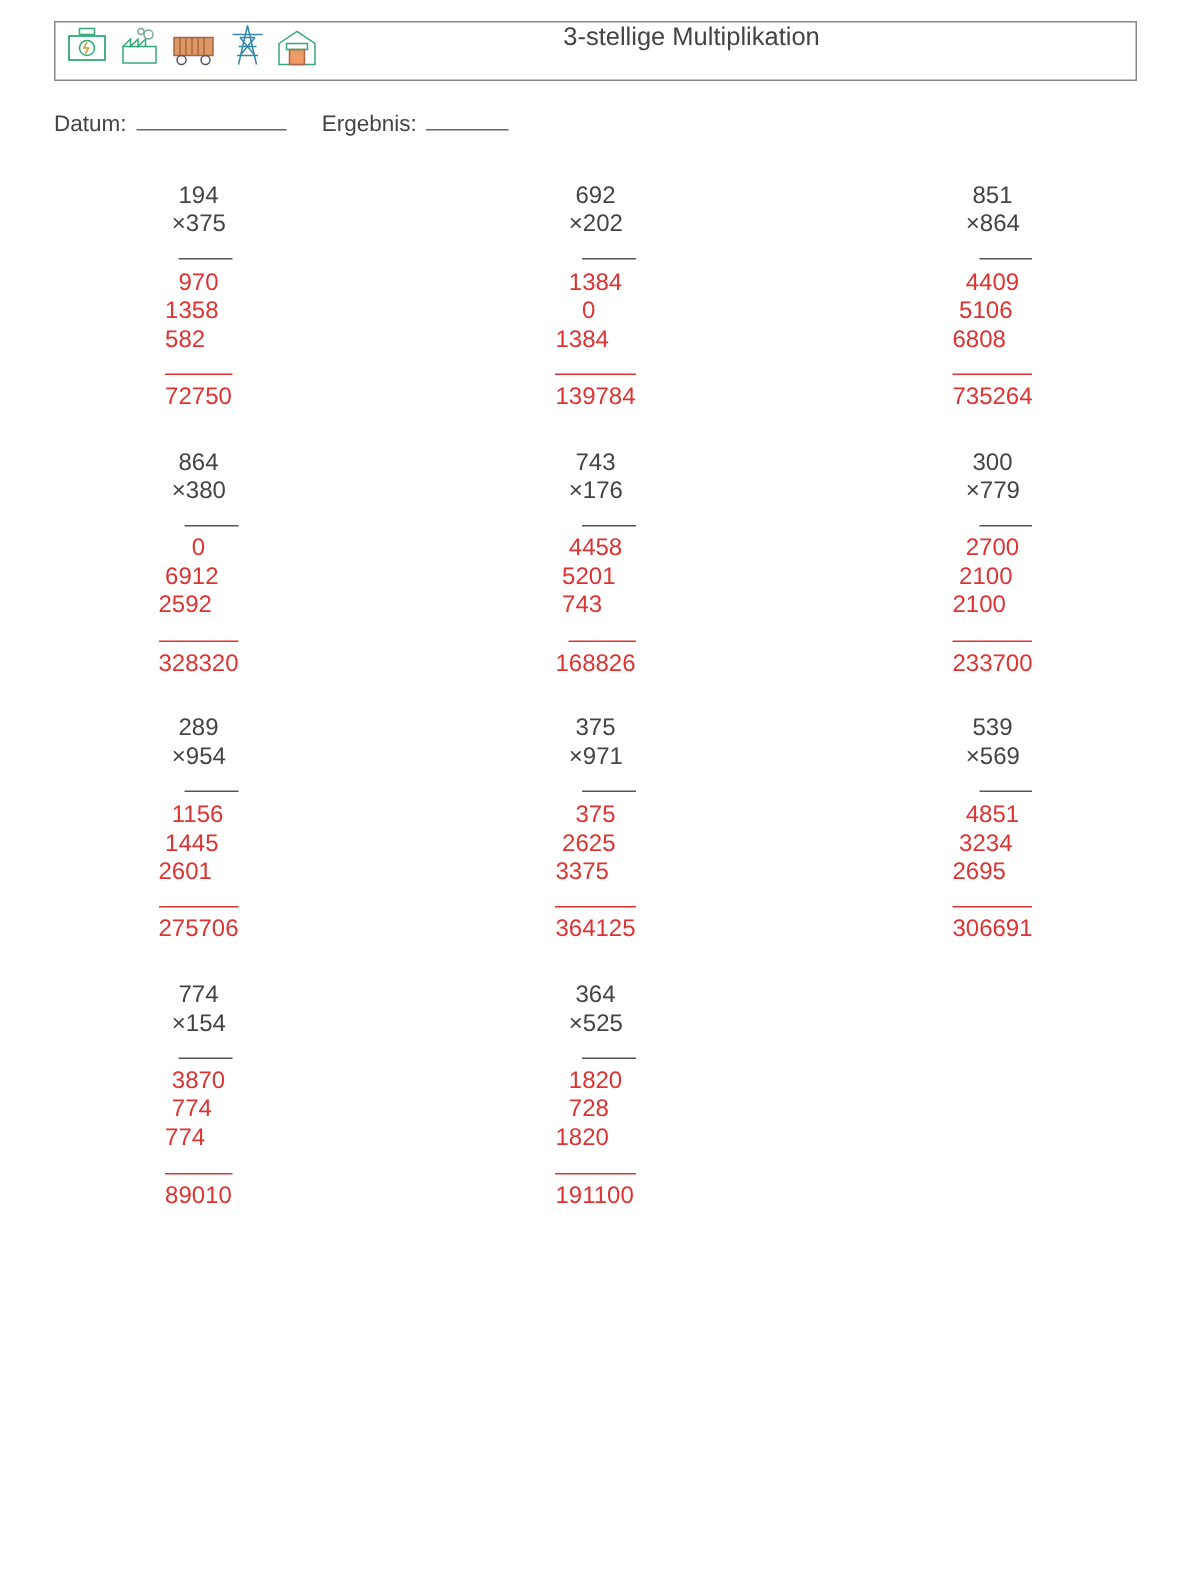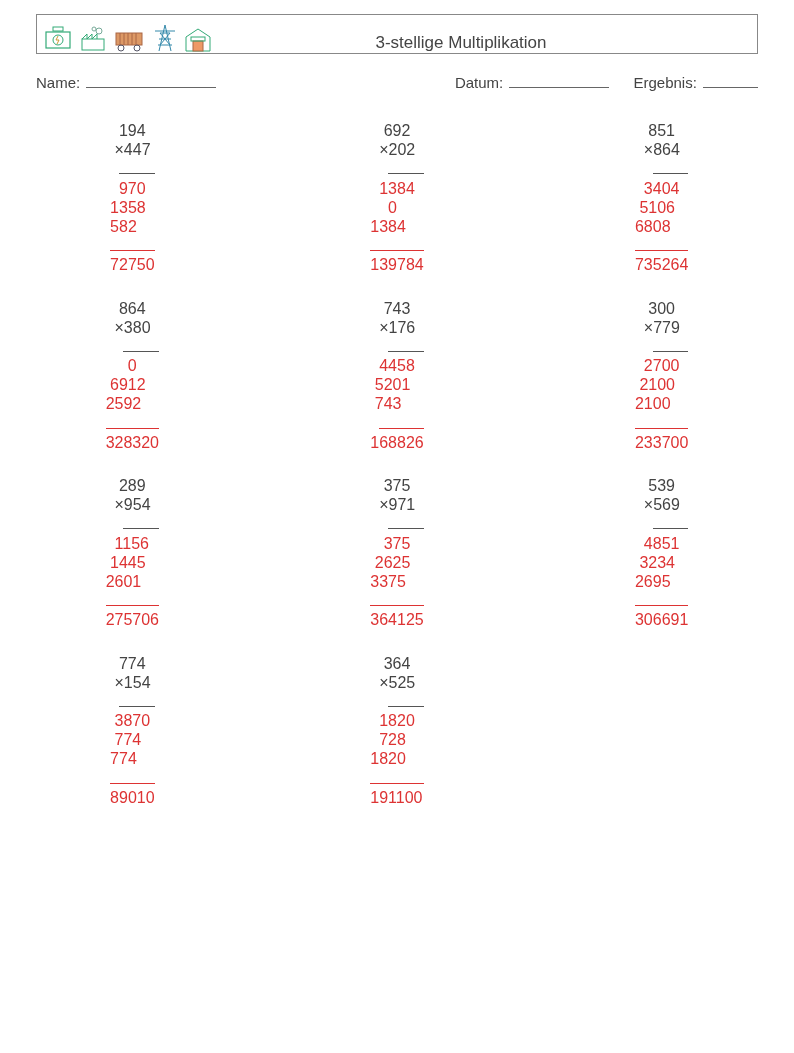--- a/index.html
+++ b/index.html
@@ -13,21 +13,21 @@
   .page {
     width: 794px;
     padding: 0;
     box-sizing: border-box;
   }
   .header-bar {
     margin: 14px 36px 0 36px;
     border: 1px solid #888;
     height: 38px;
     display: flex;
-    align-items: flex-end;
+    align-items: flex-start;
     justify-content: space-between;
     padding: 0 8px 0 6px;
   }
   .icon-strip {
     display: flex;
     gap: 6px;
     align-items: flex-end;
   }
   .icon-strip svg { display:block; }
   .title {
@@ -134,41 +134,37 @@
             <path d="M3 12 L15 4 L27 12 L27 26 L3 26 Z" fill="none" stroke="#3a7"></path>
             <rect x="10" y="16" width="10" height="10" fill="#e96" stroke="#a64"></rect>
             <rect x="8" y="12" width="14" height="4" fill="none" stroke="#3a7"></rect>
           </svg>
     </span>
   </div>
   <div class="title">3-stellige Multiplikation</div>
 </div>
 
 <div class="meta-row">
-  <div class="meta-left">
-    <span>Name:</span>
-    <span class="blank-long"></span>
-  </div>
   <div class="meta-right">
     <div>
       <span>Datum:</span>
       <span class="blank-med"></span>
     </div>
     <div>
       <span>Ergebnis:</span>
       <span class="blank-short"></span>
     </div>
   </div>
 </div>
 
 <div class="grid" id="grid">
       <div class="problem">
         <div class="stack">
           <div class="row">  194</div>
-          <div class="row"> ×447</div>
+          <div class="row"> ×375</div>
           <div class="row"><span style="display:inline-block;width:1ch"></span><span class="rule-black" style="display:inline-block;width:4ch"></span></div>
           <div class="row red">  970</div>
           <div class="row red">1358 </div>
           <div class="row red">582  </div>
           <div class="row"><span style="display:inline-block;width:0ch"></span><span class="rule-red" style="display:inline-block;width:5ch"></span></div>
           <div class="row red">72750</div>
         </div>
       </div>
       <div class="problem">
         <div class="stack">
@@ -180,21 +176,21 @@
           <div class="row red">1384  </div>
           <div class="row"><span style="display:inline-block;width:0ch"></span><span class="rule-red" style="display:inline-block;width:6ch"></span></div>
           <div class="row red">139784</div>
         </div>
       </div>
       <div class="problem">
         <div class="stack">
           <div class="row">   851</div>
           <div class="row">  ×864</div>
           <div class="row"><span style="display:inline-block;width:2ch"></span><span class="rule-black" style="display:inline-block;width:4ch"></span></div>
-          <div class="row red">  3404</div>
+          <div class="row red">  4409</div>
           <div class="row red"> 5106 </div>
           <div class="row red">6808  </div>
           <div class="row"><span style="display:inline-block;width:0ch"></span><span class="rule-red" style="display:inline-block;width:6ch"></span></div>
           <div class="row red">735264</div>
         </div>
       </div>
       <div class="problem">
         <div class="stack">
           <div class="row">   864</div>
           <div class="row">  ×380</div>

